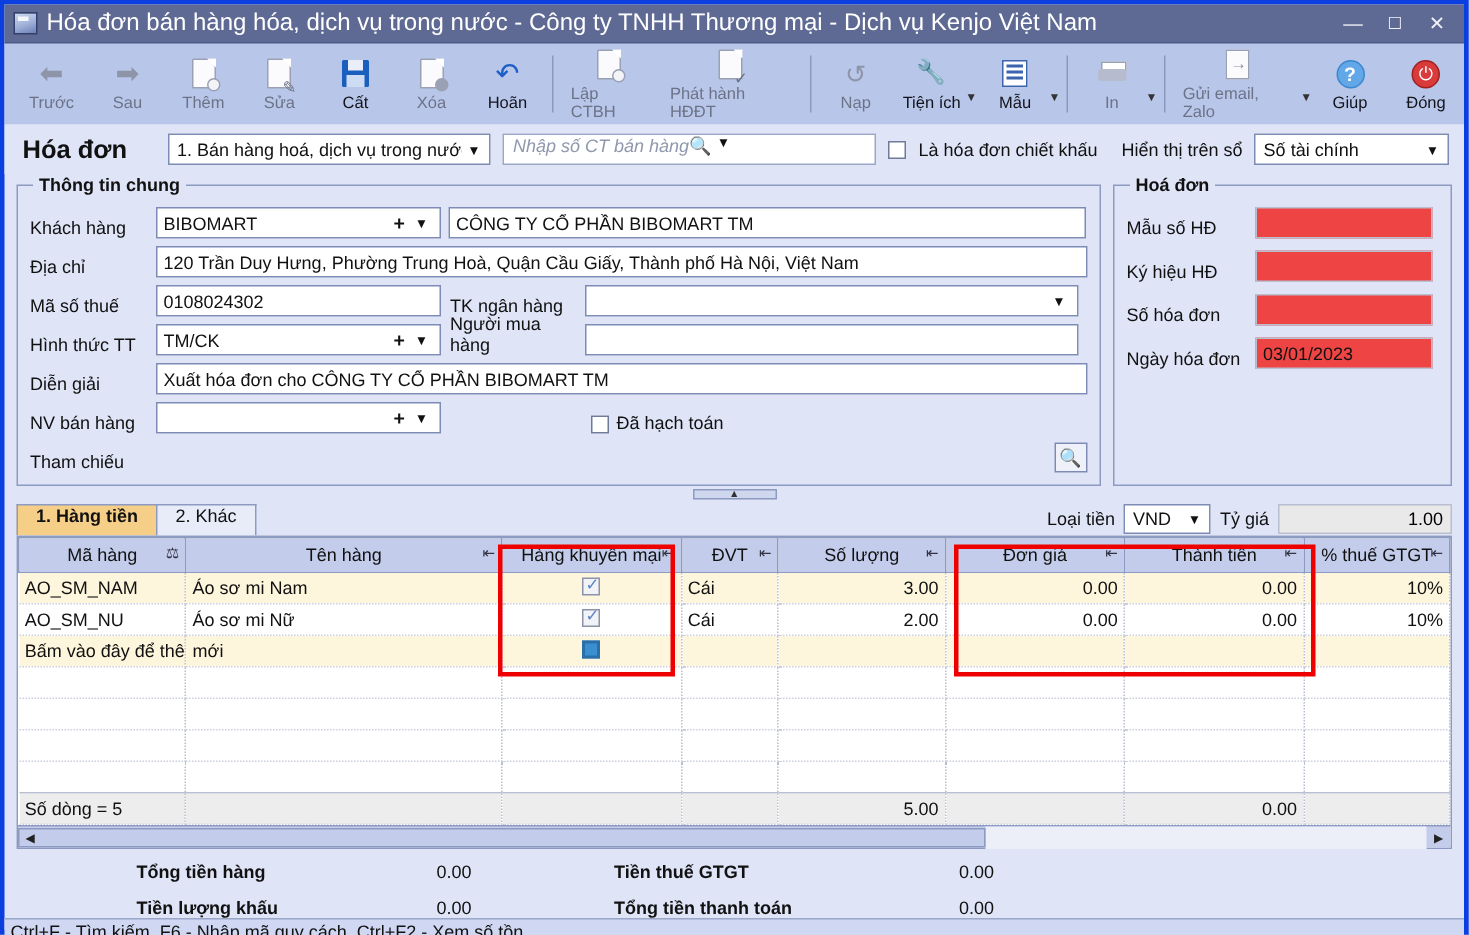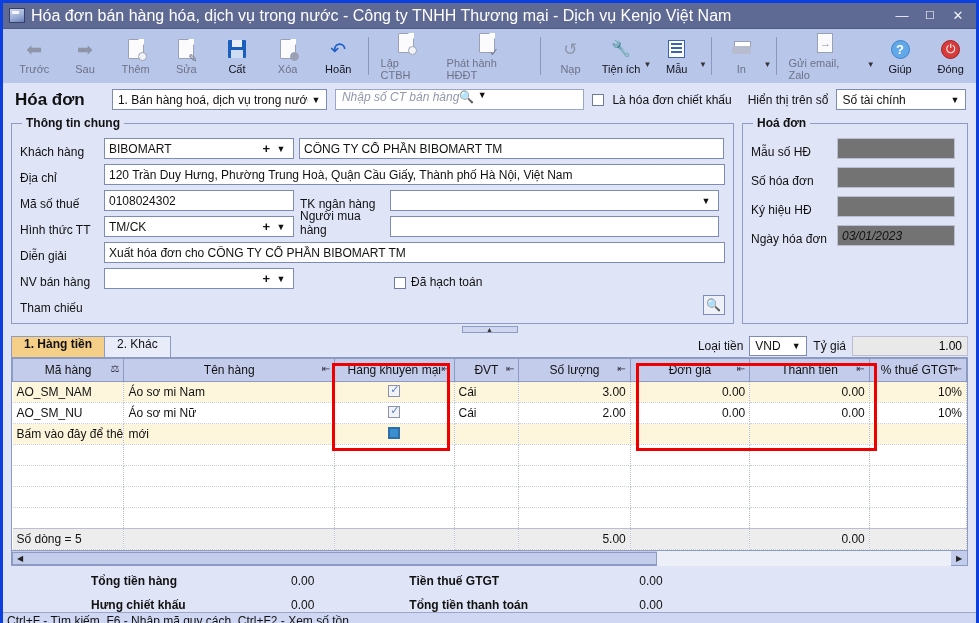--- a/index.html
+++ b/index.html
@@ -145,21 +145,21 @@
   .left-grp { flex: 1; }
   .right-grp { width: 228px; }
 
   .frow { display: flex; align-items: flex-end; height: 23px; margin-bottom: 3px; }
   .flabel { width: 84px; font-size: 12px; color:#111; flex:none; }
   .inp {
     height: 21px; background: #fff; border: 1px solid #7d8bb5;
     display: flex; align-items: center; padding: 0 4px; font-size: 12px; color:#111;
     overflow: hidden; white-space: nowrap;
   }
-  .inp.ro { background:#737373; border:1px solid #b9bed0;font-style:italic; }
+  .inp.ro { background:#ef4444; border:1px solid #b9bed0; }
   .inp .plus { font-size: 13px; font-weight: bold; color:#111; padding: 0 3px; }
   .inp .val { flex:1; overflow:hidden; white-space:nowrap; }
 
   .magnifier {
     width: 22px; height: 20px; border: 1px solid #7d8bb5; background:#eef1fa;
     display:flex;align-items:center;justify-content:center;color:#2357a8;font-size:12px;
   }
 
   .splitter { height: 11px; display:flex; align-items:center; justify-content:center; }
   .splitter .handle {
@@ -495,28 +495,28 @@
         <legend>Hoá đơn</legend>
 
         <div class="frow" style="margin-bottom:6px">
           <div class="flabel" style="width:86px">Mẫu số HĐ</div>
           <div class="inp ro" style="width:118px">
             <span class="val"></span>
           </div>
         </div>
 
         <div class="frow" style="margin-bottom:6px">
-          <div class="flabel" style="width:86px">Số hóa đơn</div>
+          <div class="flabel" style="width:86px">Ký hiệu HĐ</div>
           <div class="inp ro" style="width:118px">
             <span class="val"></span>
           </div>
         </div>
 
         <div class="frow" style="margin-bottom:6px">
-          <div class="flabel" style="width:86px">Ký hiệu HĐ</div>
+          <div class="flabel" style="width:86px">Số hóa đơn</div>
           <div class="inp ro" style="width:118px">
             <span class="val"></span>
           </div>
         </div>
 
         <div class="frow" style="margin-bottom:0">
           <div class="flabel" style="width:86px">Ngày hóa đơn</div>
           <div class="inp ro" style="width:118px">
             <span class="val">03/01/2023</span>
           </div>
@@ -664,21 +664,21 @@
       </div>
     </div>
 
     <div class="totals">
       <div class="tot-col" style="margin-left:80px">
         <div class="tot-row">
           <span class="tot-lbl" style="width:200px">Tổng tiền hàng</span>
           <span class="tot-val">0.00</span>
         </div>
         <div class="tot-row">
-          <span class="tot-lbl" style="width:200px">Hưng chiết khấu</span>
+          <span class="tot-lbl" style="width:200px">Tiền lượng khấu</span>
           <span class="tot-val">0.00</span>
         </div>
       </div>
       <div class="tot-col" style="margin-left:95px">
         <div class="tot-row">
           <span class="tot-lbl" style="width:230px">Tiền thuế GTGT</span>
           <span class="tot-val">0.00</span>
         </div>
         <div class="tot-row">
           <span class="tot-lbl" style="width:230px">Tổng tiền thanh toán</span>

